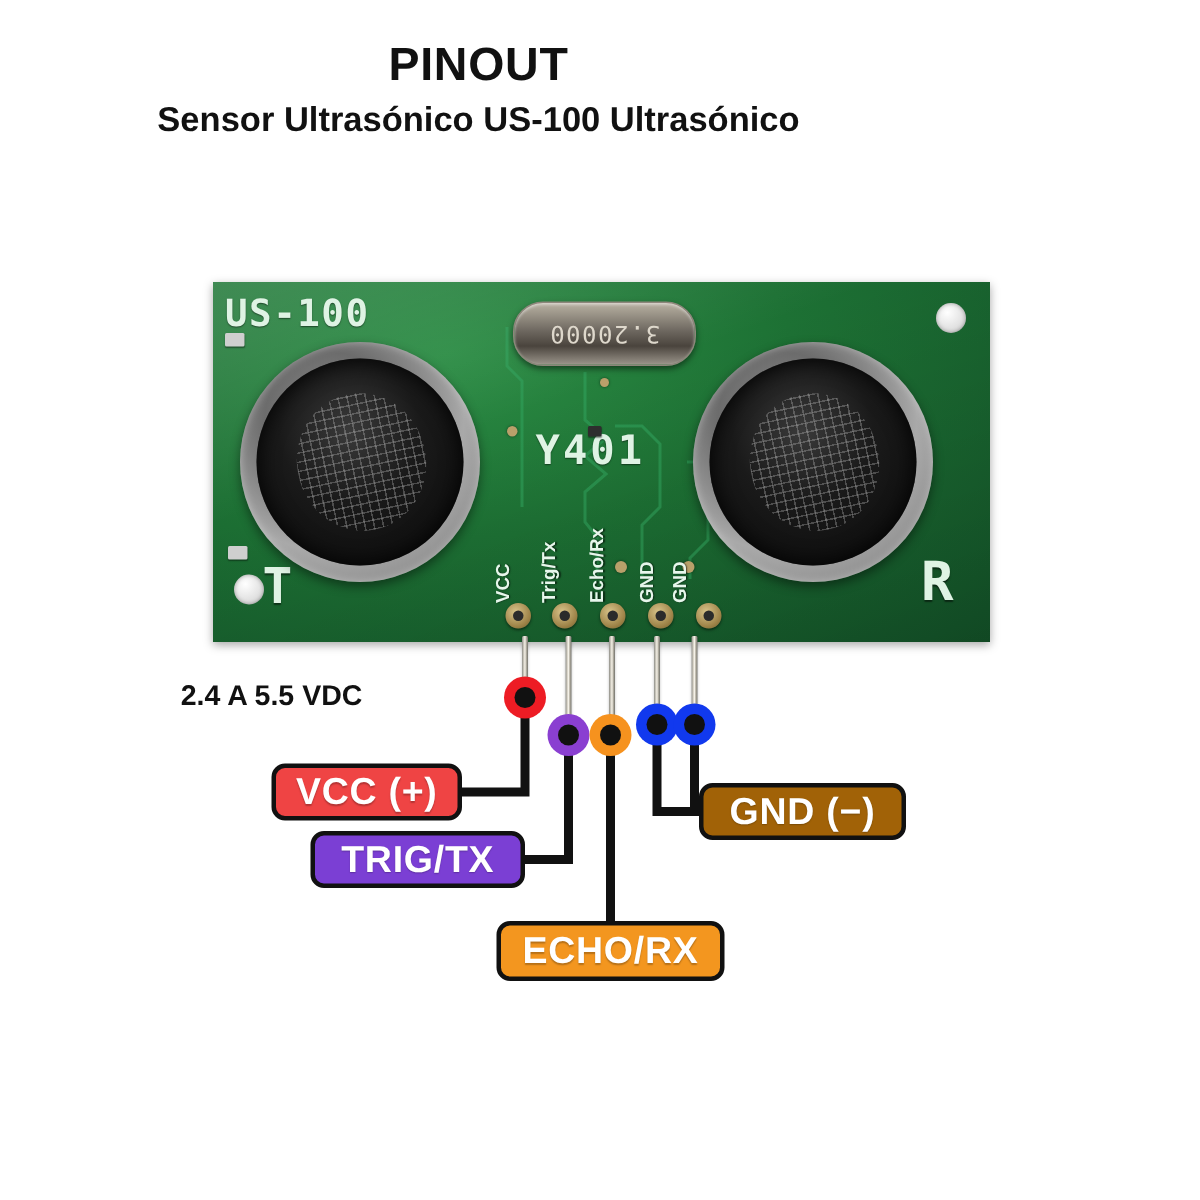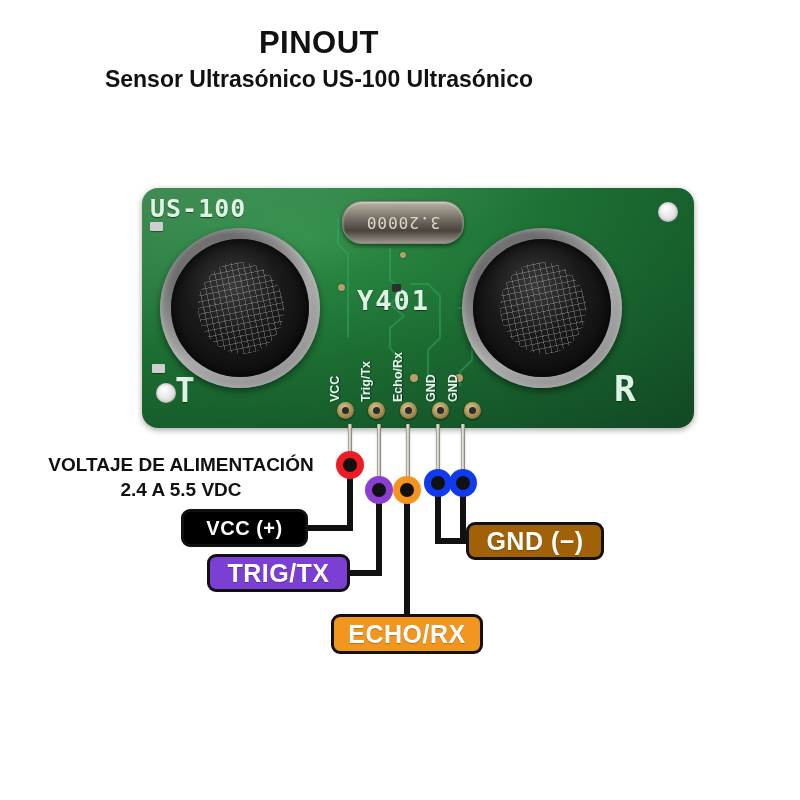--- a/index.html
+++ b/index.html
@@ -19,26 +19,25 @@
     line-height:1.1;
   }
   .t-sub{
     font-size:23px;font-weight:bold;color:#111111;line-height:1.28;
     margin-top:5px;
   }
 
   
   .pcb{
     position:absolute;left:142px;top:188px;width:518px;height:240px;
-    border-radius:16px;
+    border-radius:0;
     background:
       radial-gradient(ellipse at 30% 20%, #2b8c44 0%, #1d7134 45%, #14562a 100%);
     box-shadow:0 2px 6px rgba(0,0,0,.35);
     overflow:hidden;
-    padding-left:34px;
   }
   .pcb-sheen{
     position:absolute;inset:0;
     background:linear-gradient(160deg,rgba(255,255,255,.14) 0%,rgba(255,255,255,0) 38%,rgba(0,0,0,.16) 100%);
     pointer-events:none;
   }
   .silk{
     position:absolute;color:#dff3e4;font-weight:bold;
     font-family:"DejaVu Sans Mono", monospace;
     text-shadow:0 1px 1px rgba(0,0,0,.5);
@@ -243,25 +242,24 @@
     <path d="M463,483 L463,541" stroke="#111111" stroke-width="6" fill="none" stroke-linecap="square"></path>
   </svg>
 
   <div class="dot" style="left:336px;top:451px;background:#ED1C24;"></div>
   <div class="dot" style="left:365px;top:476px;background:#8A3FD1;"></div>
   <div class="dot" style="left:393px;top:476px;background:#F6921E;"></div>
   <div class="dot" style="left:424px;top:469px;background:#1139EE;"></div>
   <div class="dot" style="left:449px;top:469px;background:#1139EE;"></div>
 
   <div class="note" style="left:36px;top:452px;width:290px;">
-    <div class="note-l1">VOLTAJE DE ALIMENTACIÓN</div>
     <div class="note-l2">2.4 A 5.5 VDC</div>
   </div>
 
-  <div class="badge" style="left:181px;top:509px;width:127px;height:38px;background:#000000;font-size:20px;">VCC (+)</div>
+  <div class="badge" style="left:181px;top:509px;width:127px;height:38px;background:#ef4444;font-size:25px;">VCC (+)</div>
 
   <div class="badge" style="left:207px;top:554px;width:143px;height:38px;background:#7B3FD4;font-size:25px;">TRIG/TX</div>
 
   <div class="badge" style="left:331px;top:614px;width:152px;height:40px;background:#F3961F;font-size:25px;">ECHO/RX</div>
 
   <div class="badge" style="left:466px;top:522px;width:138px;height:38px;background:#a16207;font-size:25px;">GND (−)</div>
 
 </div>
 
 </body></html>

